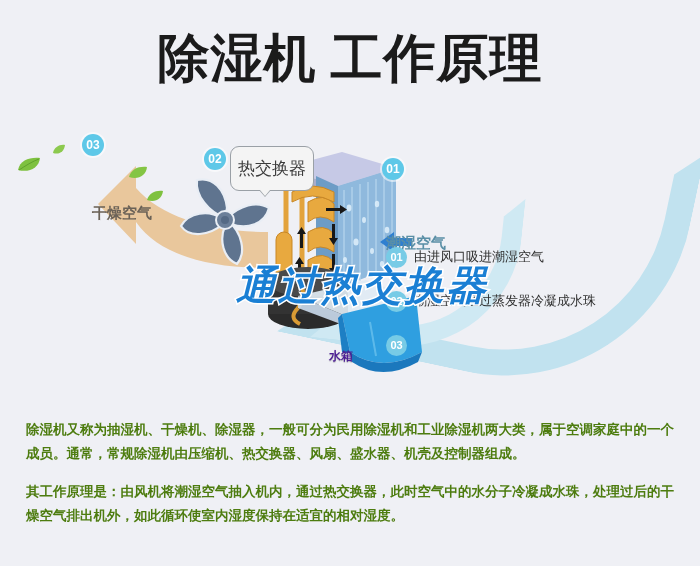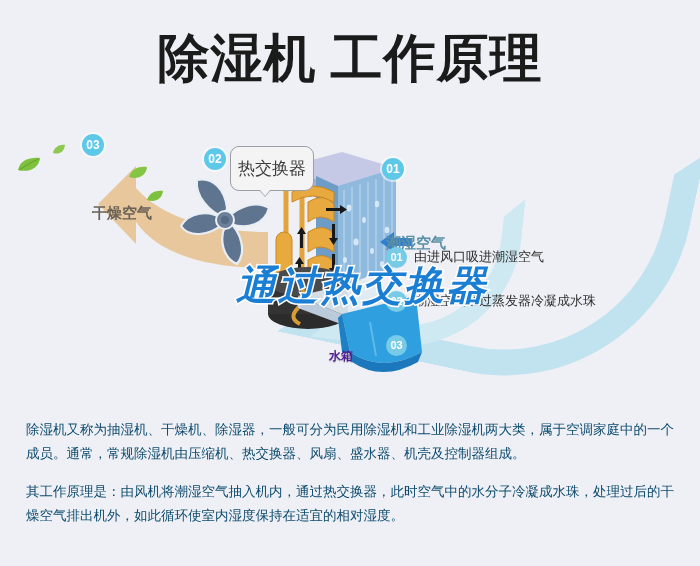--- a/index.html
+++ b/index.html
@@ -193,24 +193,25 @@
     white-space: nowrap;
     z-index: 30;
   }
 
   
   .body-text {
     position: absolute;
     left: 26px;
     top: 418px;
     width: 652px;
-    color: #0c4a6e;
+    color: #4d7c0f;
     font-size: 13.5px;
     line-height: 24px;
     font-family: "Liberation Serif", "DejaVu Serif", serif;
+    font-weight: bold;
   }
   .body-text p { margin: 0 0 14px 0; }
   .body-text p:last-child { margin-bottom: 0; }
 </style>
 </head>
 <body>
 
 <div class="page">
 
   <div class="title-wrap">

